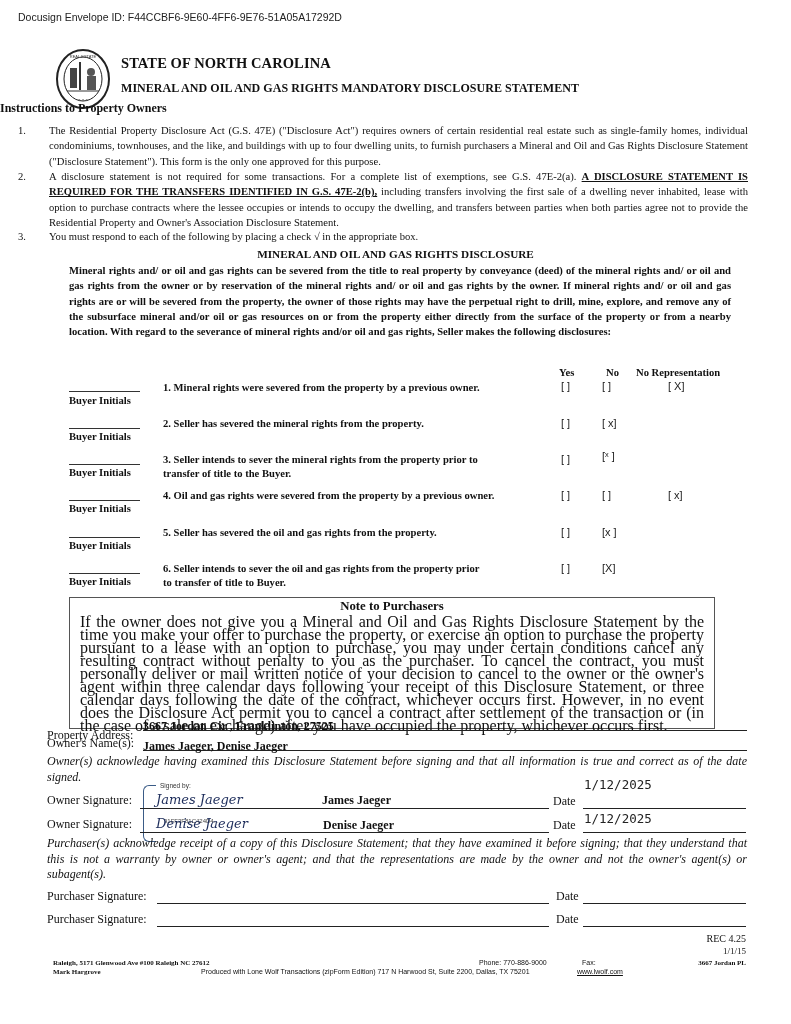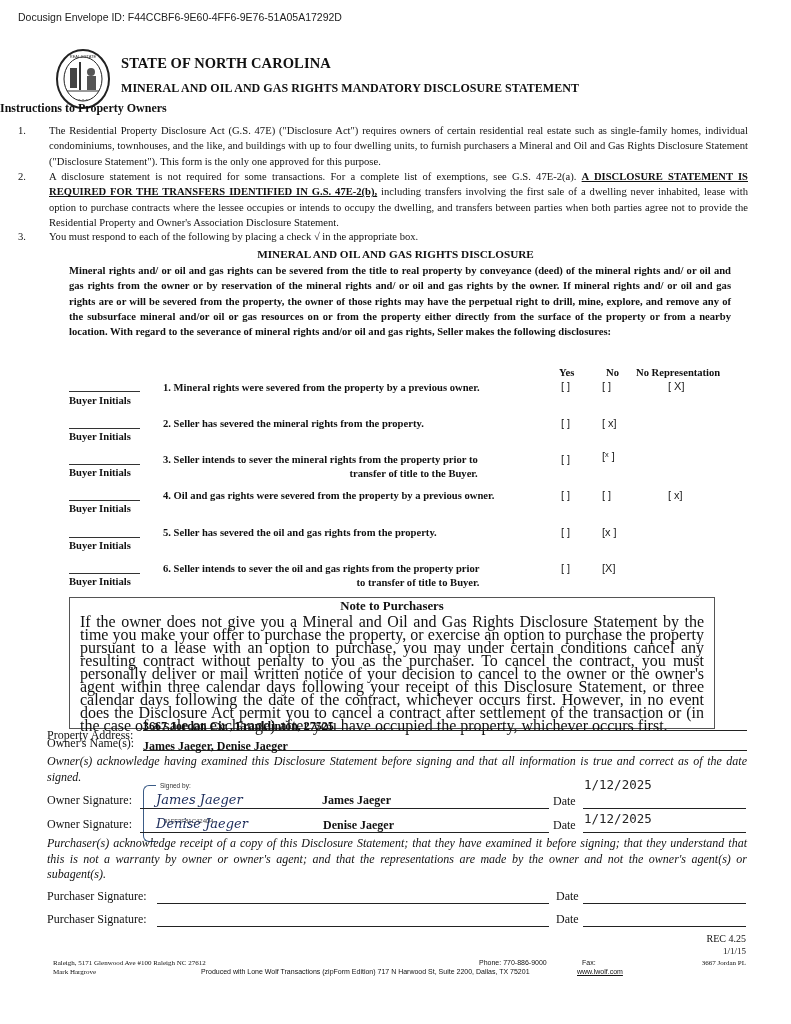--- a/index.html
+++ b/index.html
@@ -10,34 +10,34 @@
   .title1 { left: 121px; top: 55px; font-size: 14.5px; font-weight: bold; letter-spacing: 0.1px; }
   .title2 { left: 121px; top: 81px; font-size: 12px; font-weight: bold; letter-spacing: 0.05px; }
   .instr-title { left: 0; width: 791px; top: 101px; text-align: left; font-size: 12px; font-weight: bold; }
   .ol { left: 18px; width: 730px; font-size: 10.6px; line-height: 15.3px; }
   .ol .num { position: absolute; left: 0; width: 20px; }
   .ol .txt { margin-left: 31px; text-align: justify; }
   .ul-bold { font-weight: bold; text-decoration: underline; }
   .sec-title { left: 0; width: 791px; top: 248px; text-align: center; font-size: 11.2px; font-weight: bold; }
   .sec-para { left: 69px; width: 662px; top: 263px; font-size: 10.6px; line-height: 15.3px; font-weight: bold; text-align: justify; }
   .col-head { top: 367px; font-size: 10.6px; font-weight: bold; }
-  .q-text { left: 163px; font-size: 10.6px; font-weight: bold; line-height: 13.5px; text-align: right; }
+  .q-text { left: 163px; font-size: 10.6px; font-weight: bold; line-height: 13.5px; }
   .initial-line { left: 69px; width: 71px; border-top: 1px solid #333; }
   .initial-label { left: 69px; font-size: 10.6px; font-weight: bold; }
   .box { font-family: "Liberation Sans", "DejaVu Sans", sans-serif; font-size: 11px; color: #222; letter-spacing: 0px; }
   .note { left: 69px; top: 597px; width: 646px; height: 132px; border: 1px solid #555; box-sizing: border-box; }
   .note-title { position: absolute; left: 0; width: 100%; top: 1px; text-align: center; font-size: 12.8px; font-weight: bold; }
   .note-body { position: absolute; left: 10px; right: 10px; top: 18px; font-size: 16px; line-height: 12.95px; text-align: justify; }
   .field-row { left: 47px; font-size: 12px; }
   .field-line { border-bottom: 1px solid #222; }
   .field-val { font-weight: bold; }
   .italic-para { left: 47px; width: 700px; font-size: 12px; font-style: italic; line-height: 15.5px; text-align: justify; }
   .sig-line { border-bottom: 1px solid #222; }
   .mono-date { font-family: "DejaVu Sans Mono", "Liberation Mono", monospace; font-size: 12.5px; color: #222; }
-  .footer { font-size: 7px; font-weight: normal; padding-left: 6px; }
+  .footer { font-size: 7px; font-weight: bold; padding-left: 6px; }
   .footer-sans { font-family: "Liberation Sans", "DejaVu Sans", sans-serif; font-size: 7px; }
   .sig-script { font-family: "DejaVu Serif", serif; font-style: italic; font-size: 13px; color: #1c2c5a; }
   .bracket-connector { border-left: 1.5px solid #3a5b86; border-top: 1.5px solid #3a5b86; border-bottom: 1.5px solid #3a5b86; border-radius: 6px 0 0 6px; }
 </style>
 </head>
 <body>
 
 <div class="abs envelope">Docusign Envelope ID: F44CCBF6-9E60-4FF6-9E76-51A05A17292D</div>
 
 <div class="abs seal">

